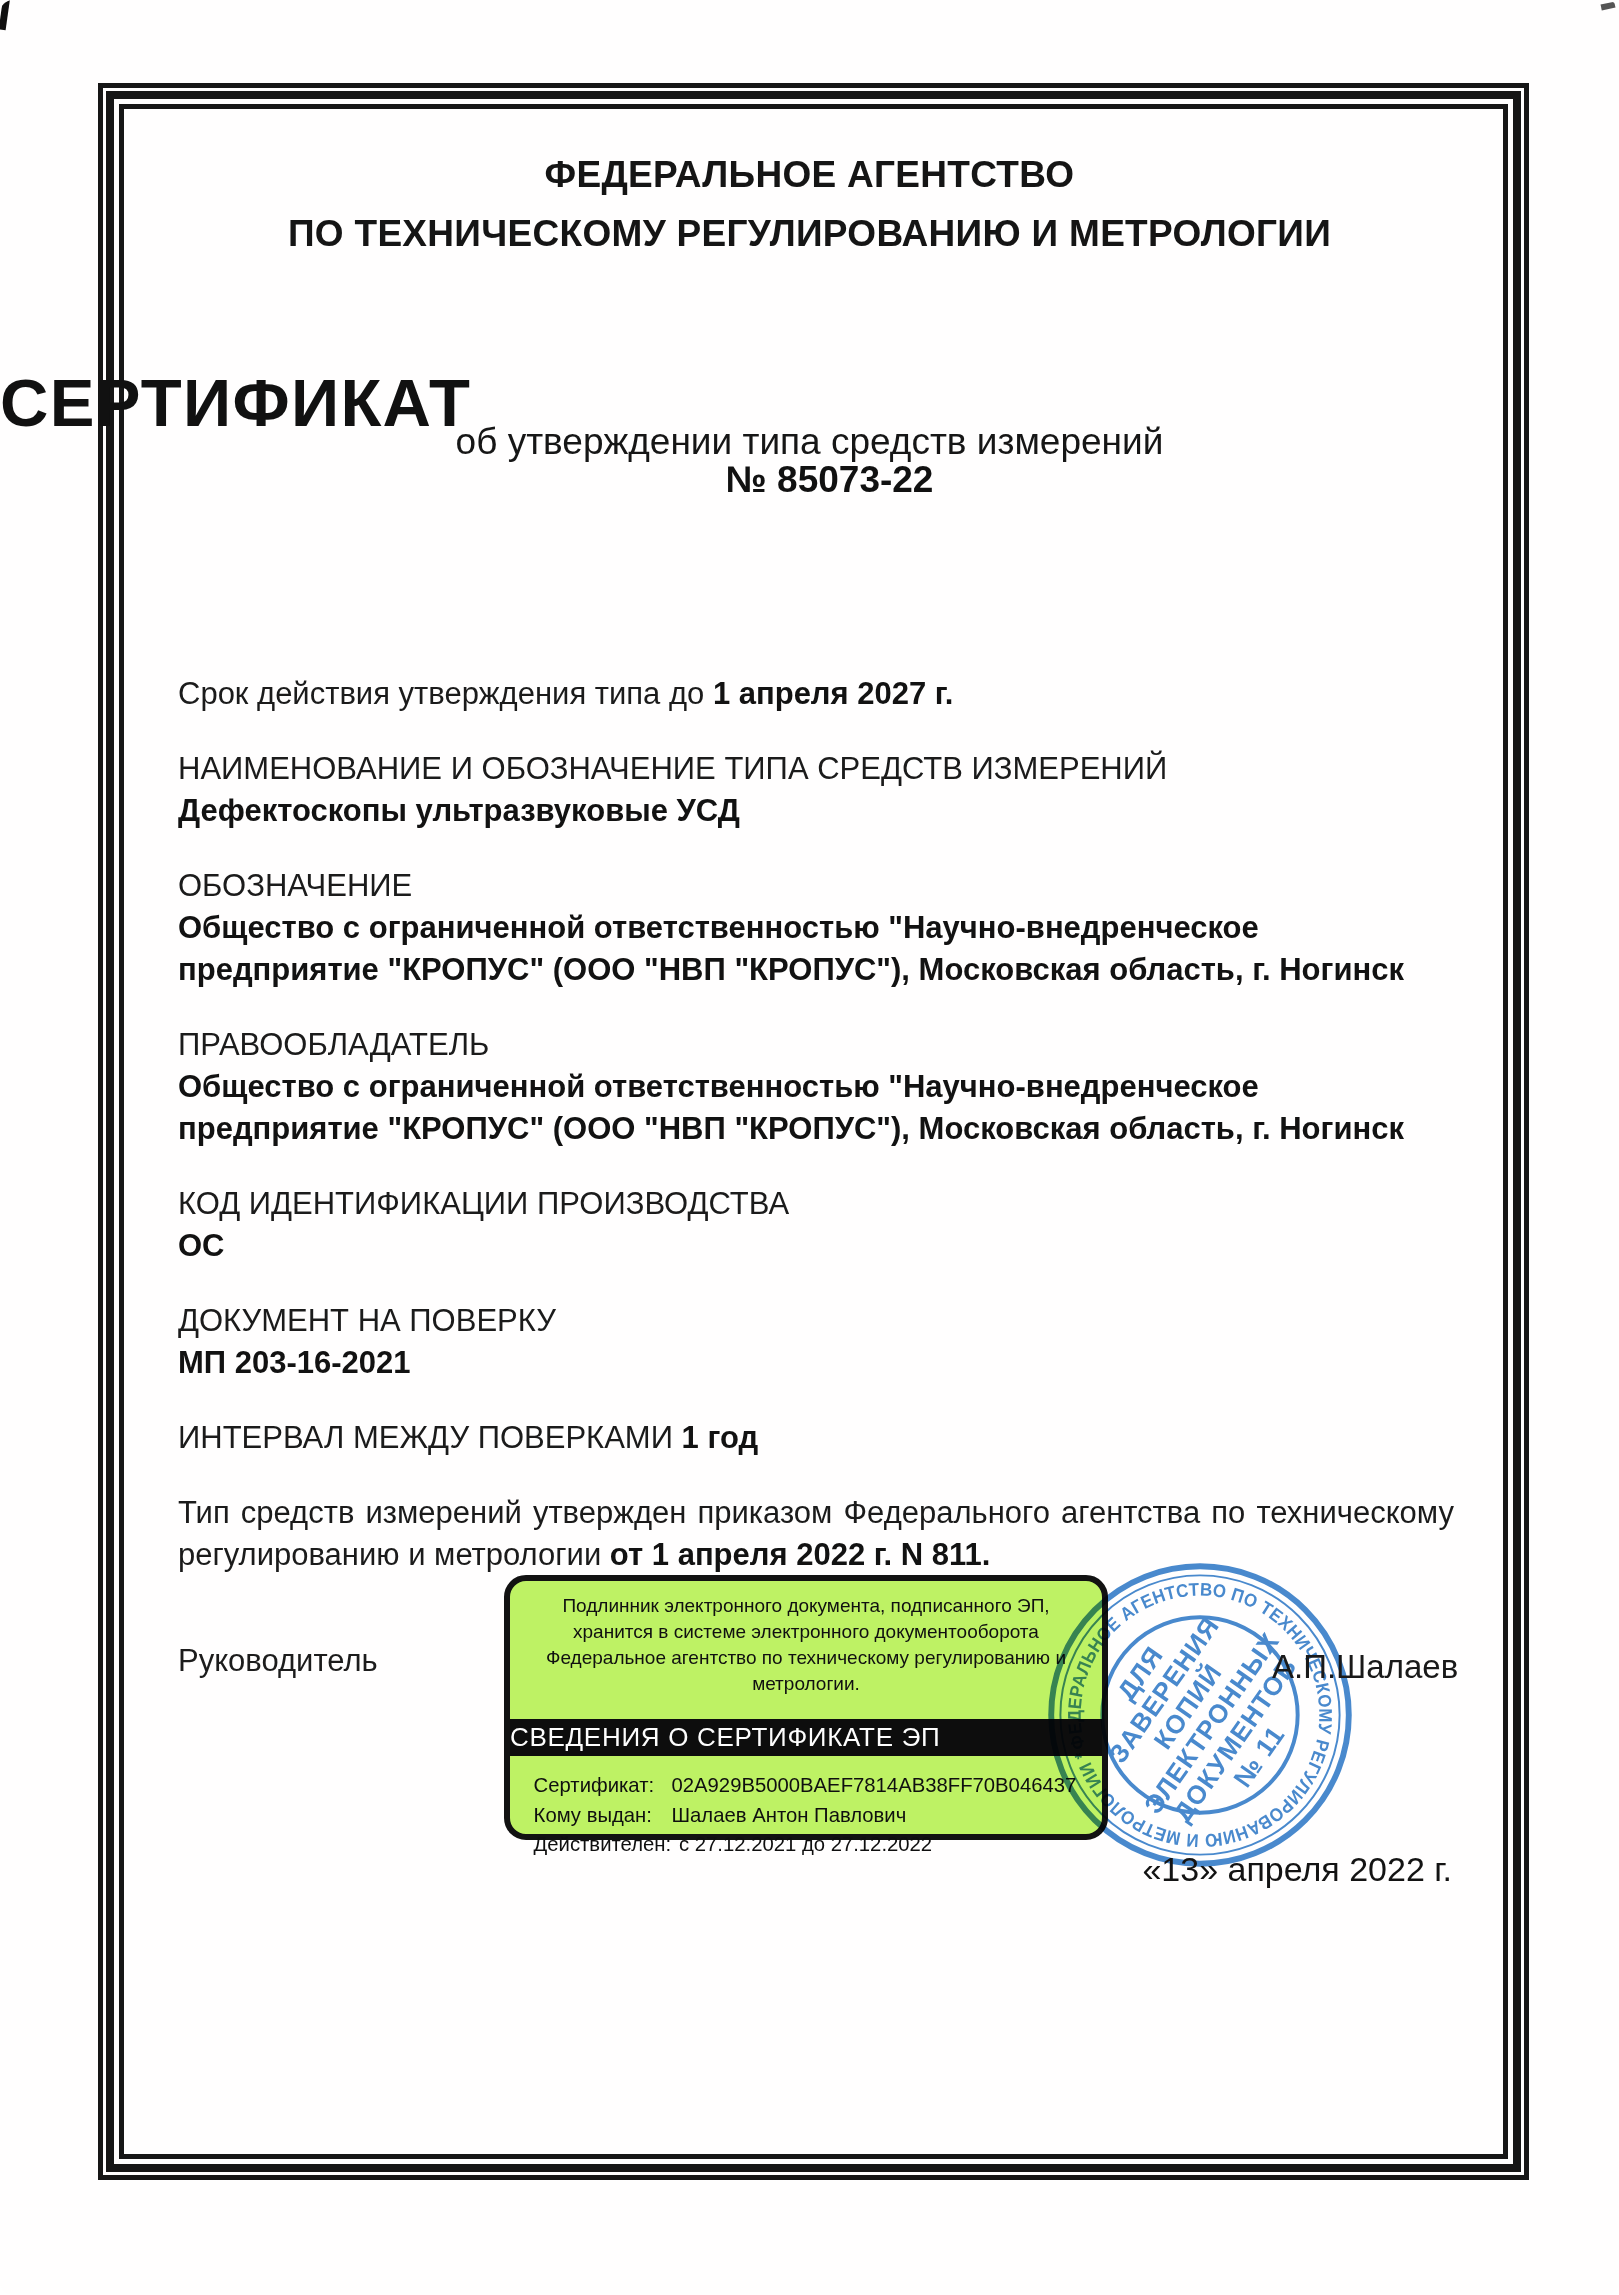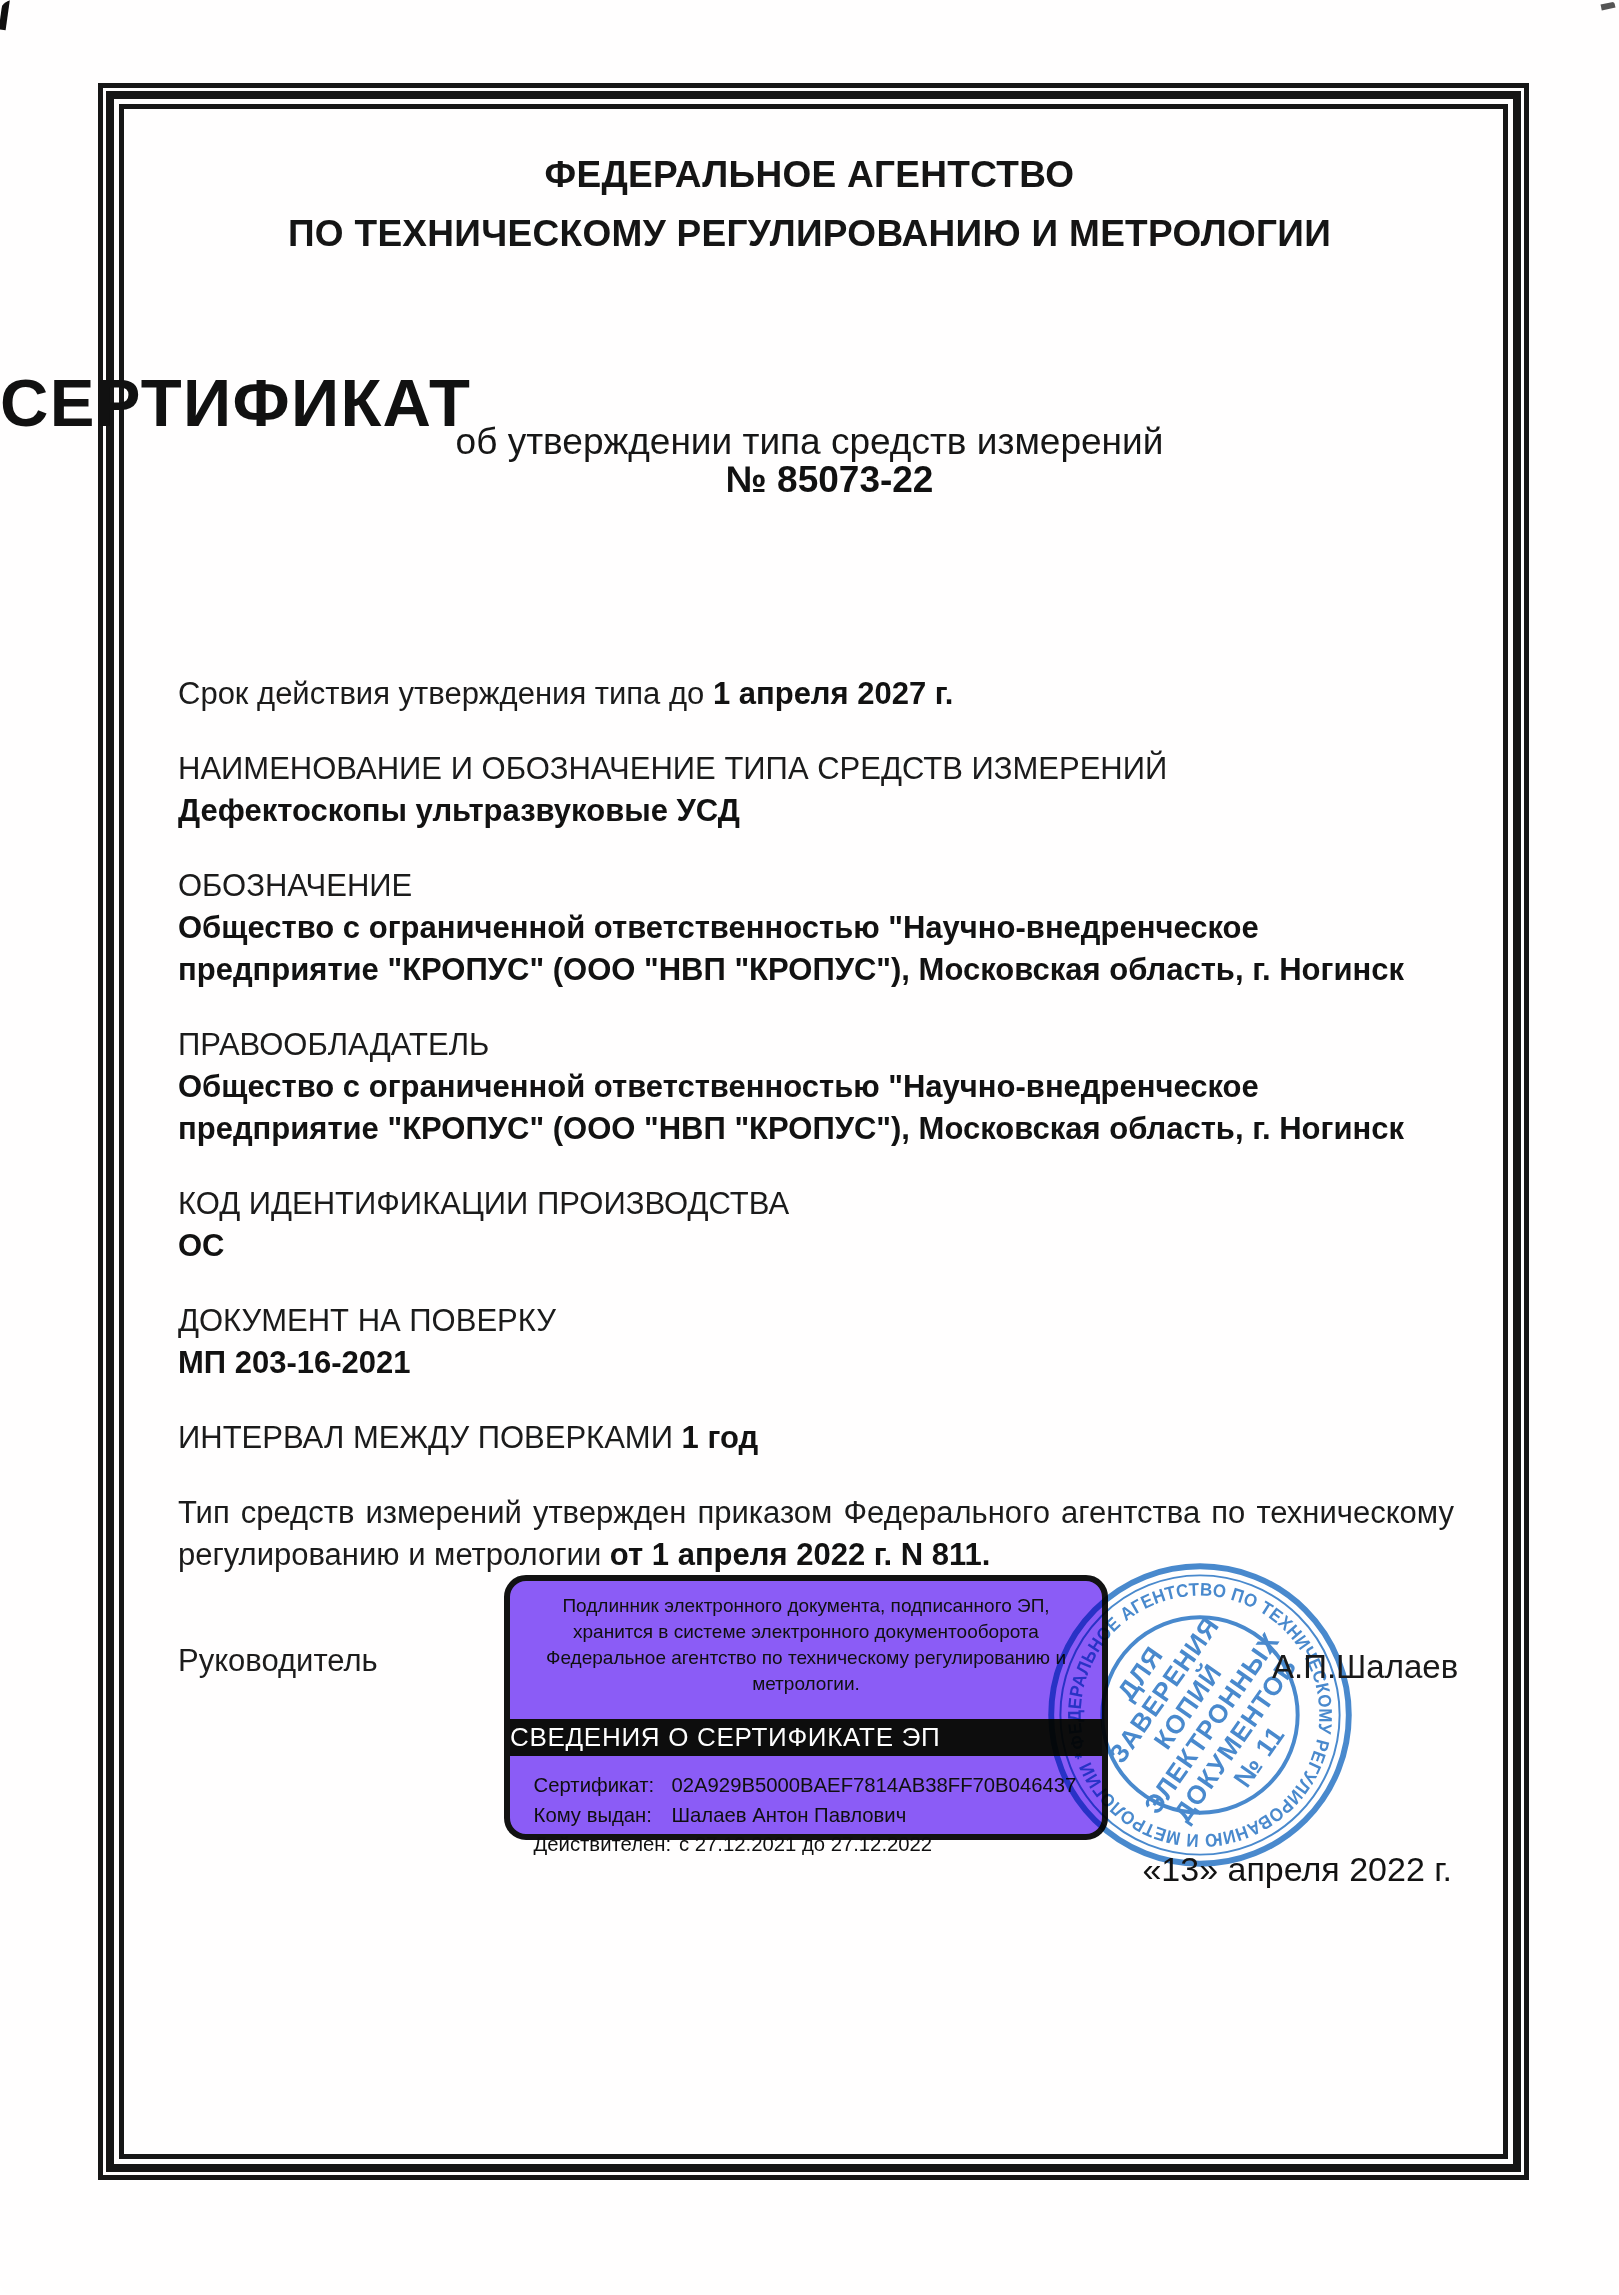--- a/index.html
+++ b/index.html
@@ -24,21 +24,21 @@
   .bodycol{position:absolute;left:178px;top:673px;width:1276px;font-size:31px;line-height:42px;color:#1b1b1b;}
   .sec{margin-bottom:33px;}
   .sec .val, b{font-weight:bold;color:#121212;}
   .approval{text-align:justify;text-align-last:left;}
   
   .head-label{position:absolute;left:178px;top:1643px;font-size:31px;color:#1c1c1c;}
   .head-name{position:absolute;left:1272px;top:1648px;font-size:33px;color:#191919;}
   .sign-date{position:absolute;right:167px;top:1850px;font-size:34px;color:#131313;}
   
   .ebox{position:absolute;left:504px;top:1575px;width:604px;height:265px;box-sizing:border-box;
-        border:6.6px solid #121212;border-radius:22px;background:#8b5cf6;padding:11.8px 23.6px 0;}
+        border:6.6px solid #121212;border-radius:22px;background:#bef264;padding:11.8px 23.6px 0;}
   .ebox-p{font-size:19px;line-height:26px;text-align:center;color:#101010;}
   .ebox-bar{margin:22px -23.6px 0;height:37px;background:#0d0d0d;color:#fdfdfd;
         font-size:26px;line-height:37px;text-align:left;letter-spacing:0.7px;}
   .ebox-certs{margin-top:15.7px;font-size:20.3px;line-height:29.5px;color:#0f0f0f;}
   .ebox-certs .lbl{display:inline-block;min-width:130px;margin-right:7.9px;}
   
   .stamp{position:absolute;left:1044px;top:1559px;width:312px;height:312px;
          mix-blend-mode:multiply;opacity:.96;}
   .stamp svg{position:absolute;left:0;top:0;}
   .stamp-center{position:absolute;left:50%;top:50%;transform:translate(-50%,-50%) rotate(-55deg);

